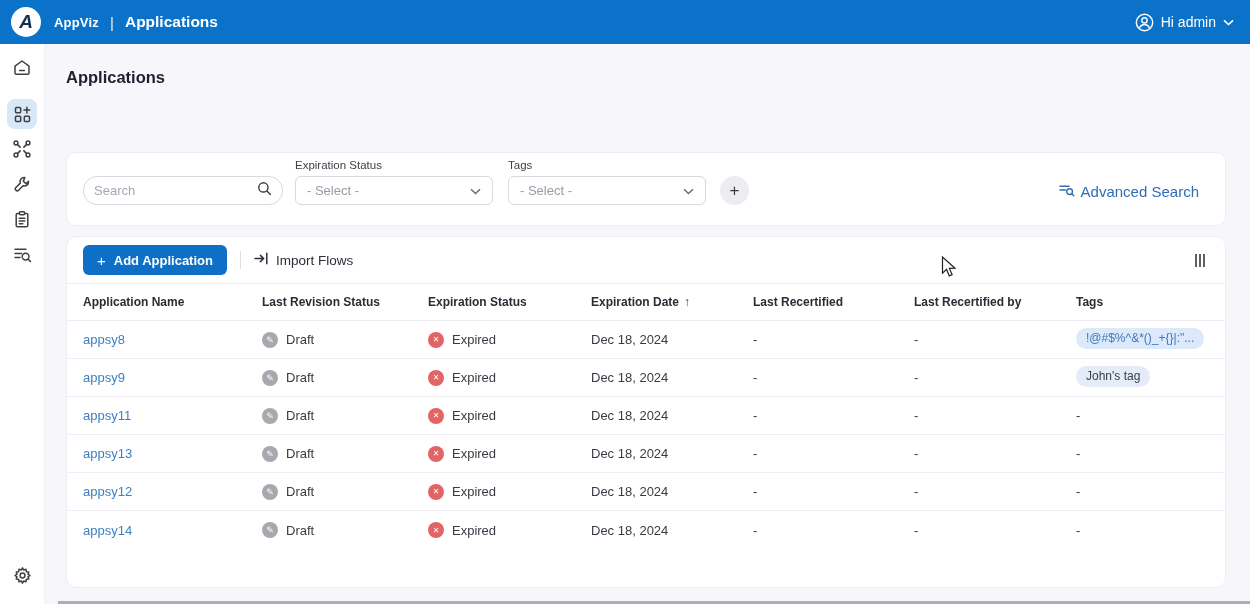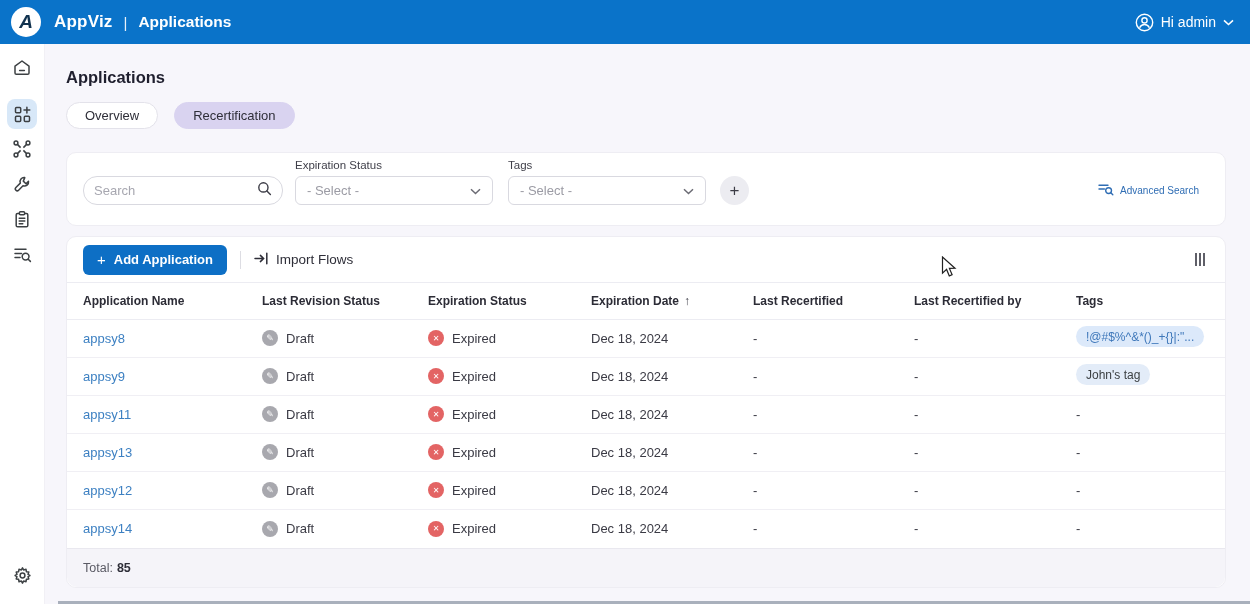--- a/index.html
+++ b/index.html
@@ -14,21 +14,21 @@
   
   .topbar {
     position:absolute; top:0; left:0; right:0; height:44px;
     background:#0a73c9; display:flex; align-items:center; color:#fff; z-index:6;
   }
   .logo {
     width:30px; height:30px; border-radius:50%; background:#fff; color:#11324f;
     display:flex; align-items:center; justify-content:center;
     font-weight:bold; font-style:italic; font-size:19px; margin-left:11px;
   }
-  .brand { margin-left:13px; font-size:17px; font-weight:bold; letter-spacing:.2px; }
+  .brand { margin-left:13px; font-size:13px; font-weight:bold; letter-spacing:.2px; }
   .tb-divider { margin:0 11px; font-size:15px; opacity:.9; font-weight:300; }
   .tb-page { font-size:15.5px; font-weight:600; }
   .user { margin-left:auto; margin-right:16px; display:flex; align-items:center; gap:7px; font-size:14px; font-weight:400; cursor:pointer; }
   .user svg { display:block; }
 
   
   .sidebar {
     position:absolute; top:44px; left:0; width:45px; bottom:0; background:#fff;
     display:flex; flex-direction:column; align-items:center; padding-top:9px;
     border-right:1px solid #f1f0f5; z-index:5;
@@ -73,21 +73,21 @@
     font-size:13px; color:#9b9ba4; background:#fff; cursor:pointer;
   }
   .select .chev { margin-left:auto; color:#6b6b74; }
   .plus-btn {
     position:absolute; left:653px; top:23px; width:29px; height:29px; border-radius:50%;
     background:#ececf1; border:none; font-size:17px; color:#3c3c46; cursor:pointer;
     display:flex; align-items:center; justify-content:center; font-family:inherit;
   }
   .advanced {
     position:absolute; right:26px; top:30px; display:flex; align-items:center; gap:6px;
-    color:#2f6db4; font-size:10px; cursor:pointer;
+    color:#2f6db4; font-size:15px; cursor:pointer;
   }
 
   
   .table-card {
     position:absolute; left:21px; right:24px; top:192px; bottom:16px;
     background:#fff; border-radius:10px; border:1px solid #eeedf3;
     display:flex; flex-direction:column;
   }
   .card-toolbar { height:46px; display:flex; align-items:center; padding:0 16px; }
   .add-btn {
@@ -221,24 +221,20 @@
         <path d="M9.5 1.8 L10.6 3.9 L13 3.3 L13.4 5.7 L15.8 6.1 L15 8.4 L16.9 9.5 L15 10.6 L15.8 12.9 L13.4 13.3 L13 15.7 L10.6 15.1 L9.5 17.2 L8.4 15.1 L6 15.7 L5.6 13.3 L3.2 12.9 L4 10.6 L2.1 9.5 L4 8.4 L3.2 6.1 L5.6 5.7 L6 3.3 L8.4 3.9 Z" stroke-linejoin="round"></path>
       </svg>
     </span>
   </div>
 </nav>
 
 <main class="content">
 
   <h1 class="page-title">Applications</h1>
 
-  <div class="tabs">
-    <div class="tab">Overview</div>
-    <div class="tab active">Recertification</div>
-  </div>
 
   <section class="filter-card">
     <div class="search-box">
       <input type="text" placeholder="Search" style="">
       <span>
         <svg width="15" height="15" viewBox="0 0 15 15" fill="none" stroke="#3c3c46" stroke-width="1.4" stroke-linecap="round">
           <circle cx="6.4" cy="6.4" r="4.6"></circle>
             <path d="M9.9 9.9 L13.4 13.4"></path>
         </svg>
       </span>
@@ -411,24 +407,20 @@
             <span class="circle expired">✕</span>
             <span>Expired</span>
           </div>
           <div class="td">Dec 18, 2024</div>
           <div class="td">-</div>
           <div class="td">-</div>
           <div class="td">-</div>
         </div>
       </div>
 
-    <div class="tfoot">
-      <span>Total:</span>
-      <b>85</b>
-    </div>
   </section>
 </main>
 
 <div class="bottom-strip"></div>
 
 <svg class="cursor" width="17" height="23" viewBox="0 0 17 23">
   <path d="M1.5 1 L1.5 17.2 L5.6 13.4 L8.3 19.9 L11.1 18.7 L8.4 12.4 L14 12.2 Z" fill="#fff" stroke="#222" stroke-width="1.2"></path>
 </svg>
 
 </body></html>

